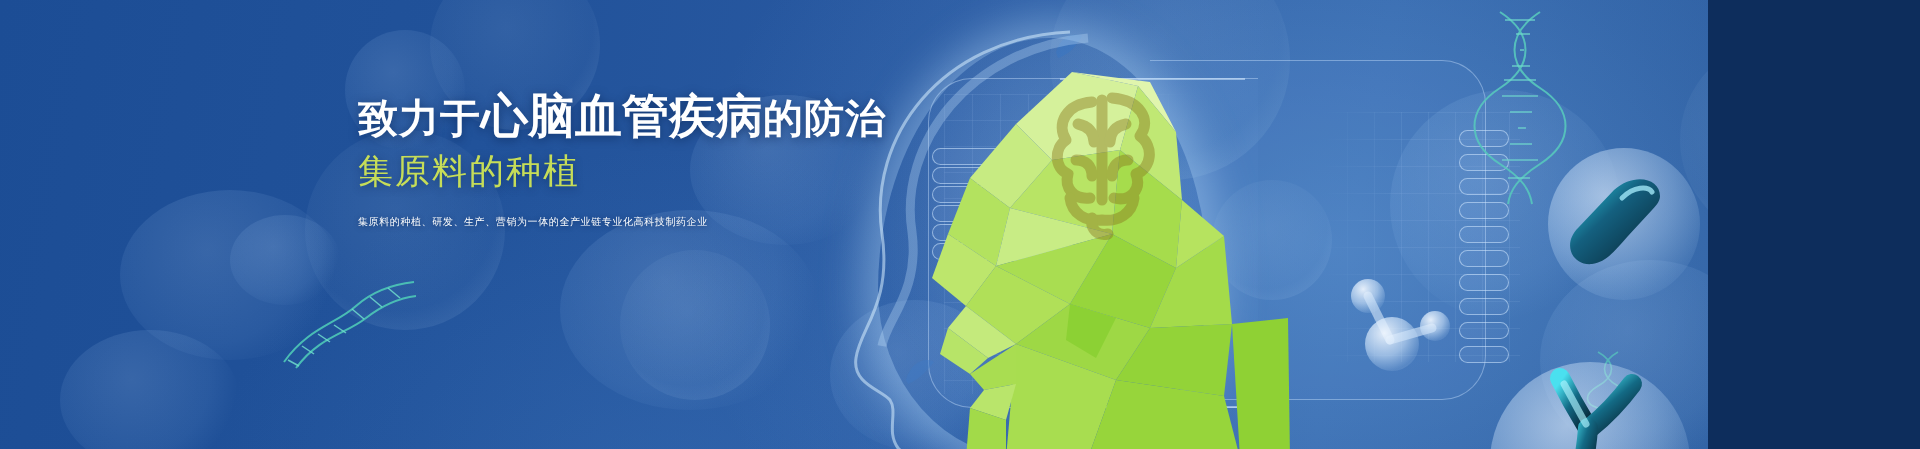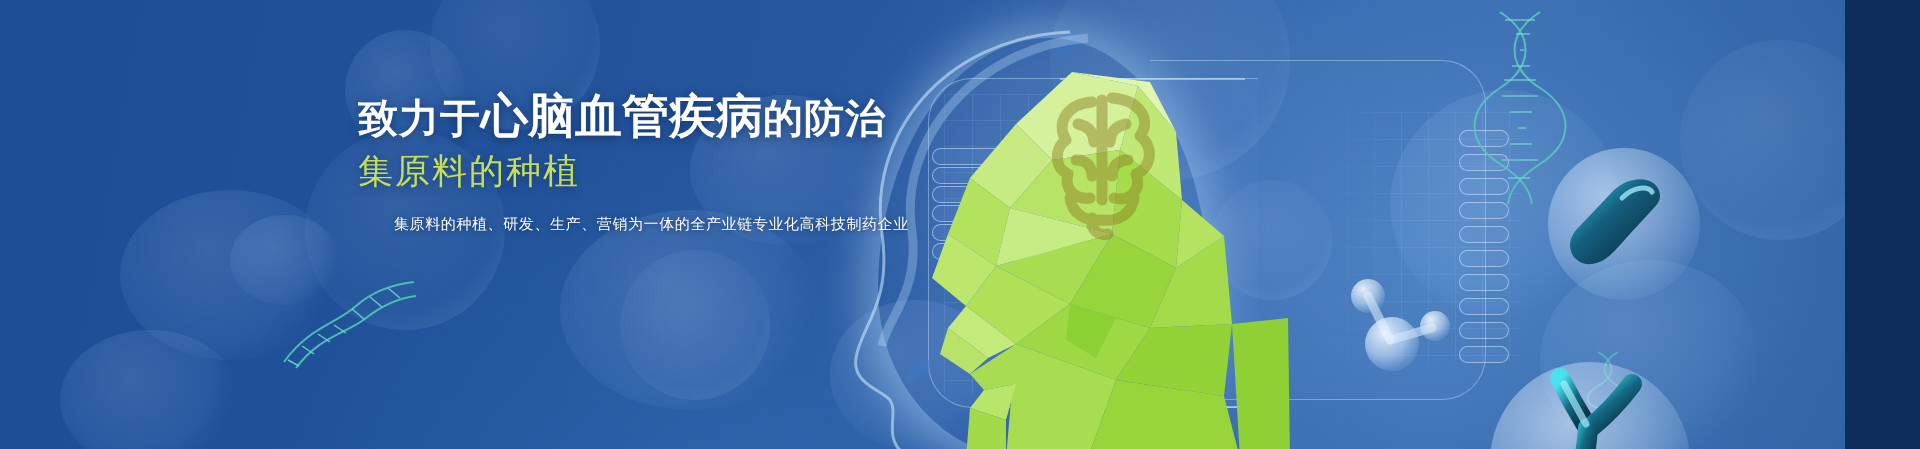--- a/index.html
+++ b/index.html
@@ -1,19 +1,19 @@
 <!DOCTYPE html>
 <html><head>
 <meta charset="utf-8">
 <title>Banner</title>
 <style>
   html,body{margin:0;padding:0;background:#0d2d5c;}
   *{box-sizing:border-box;}
   #banner{
-    position:relative;width:1845px;height:449px;overflow:hidden;
+    position:relative;width:1708px;height:449px;overflow:hidden;
     font-family:"Liberation Sans","DejaVu Sans",sans-serif;
     background:
       radial-gradient(ellipse 900px 700px at 78% 55%, rgba(120,175,230,0.40) 0%, rgba(120,175,230,0.12) 45%, rgba(120,175,230,0) 72%),
       radial-gradient(ellipse 700px 560px at 40% 120%, rgba(70,130,200,0.30) 0%, rgba(70,130,200,0) 70%),
       linear-gradient(100deg,#1c4d95 0%,#21529a 28%,#2a5aa2 55%,#3164aa 78%,#2b5c9f 100%);
   }
 
   
   .bokeh{position:absolute;border-radius:50%;pointer-events:none;}
   .bk-soft{background:radial-gradient(circle at 40% 35%, rgba(190,220,255,0.16) 0%, rgba(170,210,255,0.08) 55%, rgba(160,200,255,0) 75%);}
@@ -45,22 +45,22 @@
     text-shadow:0 2px 10px rgba(5,28,70,0.55);
     font-size:40px;
   }
   .line1 .big{font-size:47px;letter-spacing:0px;}
   .line2{
     margin-top:14px;font-size:35px;letter-spacing:2px;font-weight:500;
     line-height:1;white-space:nowrap;
     text-shadow:0 2px 9px rgba(5,28,70,0.45);
   }
   .line3{
-    margin-top:27px;font-size:15px;color:#ffffff;letter-spacing:0.6px;
-    white-space:nowrap;text-shadow:0 1px 5px rgba(5,28,70,0.55);margin-left:36px;
+    margin-top:27px;font-size:10px;color:#ffffff;letter-spacing:0.6px;
+    white-space:nowrap;text-shadow:0 1px 5px rgba(5,28,70,0.55);
   }
 
   
   #head-wrap{position:absolute;left:820px;top:28px;width:480px;height:430px;}
   #head-glow{
     position:absolute;left:58px;top:10px;width:330px;height:420px;
     border-radius:52% 48% 40% 45%/60% 58% 42% 40%;
     box-shadow:0 0 42px 16px rgba(190,225,255,0.40);
     background:radial-gradient(ellipse at 50% 40%, rgba(205,232,255,0.16) 0%, rgba(205,232,255,0) 70%);
   }

